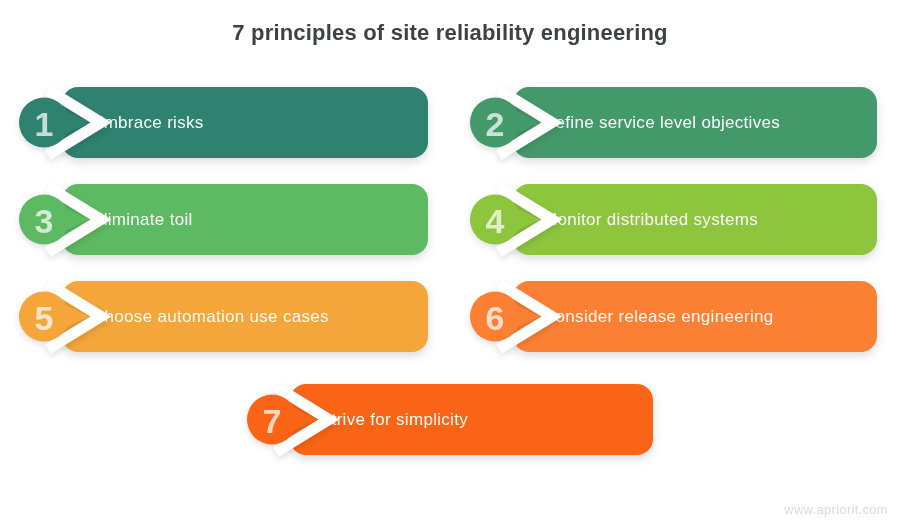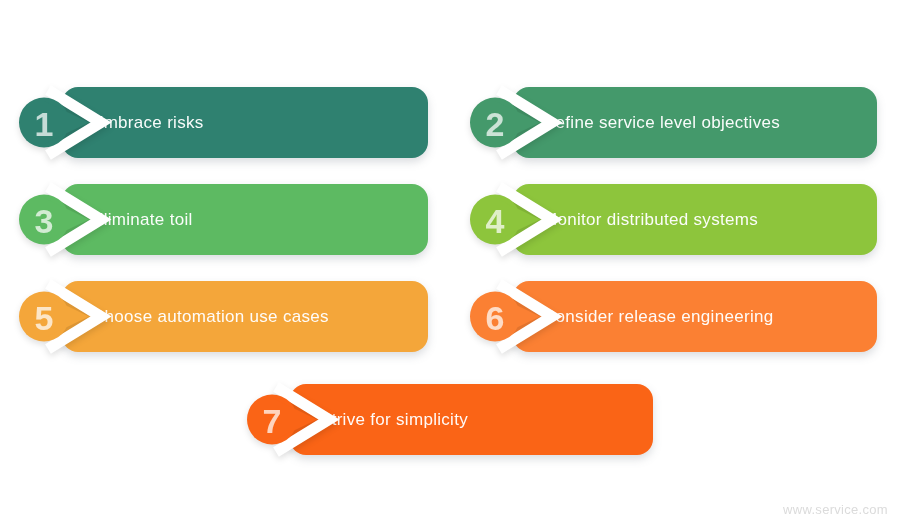--- a/index.html
+++ b/index.html
@@ -82,20 +82,21 @@
     bottom: 12px;
     font-size: 13px;
     color: #dbdbdb;
     letter-spacing: 0.3px;
   }
 </style>
 </head>
 <body>
 
 <div id="canvas">
+  <div class="title">7 principles of site reliability engineering</div>
   <div id="items">
       <div class="item pos-1">
     <div class="banner" style="background: rgb(47, 129, 112);">
       <span class="label">Embrace risks</span>
     </div>
     <svg class="badge" viewBox="0 0 100 71" xmlns="http://www.w3.org/2000/svg">
       <polyline class="notch" points="31,3 84,35.5 31,68"></polyline>
       <circle class="bcirc" cx="27" cy="35.5" r="25" style="fill: rgb(47, 129, 112);"></circle>
       <polygon class="bbeak" points="27,14 72,35.5 27,57" style="fill: rgb(47, 129, 112);"></polygon>
       <text class="bnum" x="27" y="36.5" text-anchor="middle" dominant-baseline="central">1</text>
@@ -161,14 +162,14 @@
       <span class="label">Strive for simplicity</span>
     </div>
     <svg class="badge" viewBox="0 0 100 71" xmlns="http://www.w3.org/2000/svg">
       <polyline class="notch" points="31,3 84,35.5 31,68"></polyline>
       <circle class="bcirc" cx="27" cy="35.5" r="25" style="fill: rgb(250, 100, 22);"></circle>
       <polygon class="bbeak" points="27,14 72,35.5 27,57" style="fill: rgb(250, 100, 22);"></polygon>
       <text class="bnum" x="27" y="36.5" text-anchor="middle" dominant-baseline="central">7</text>
     </svg>
   </div>
     </div>
-  <div class="watermark">www.service.com</div>
+  <div class="watermark">www.apriorit.com</div>
 </div>
 
 </body></html>

